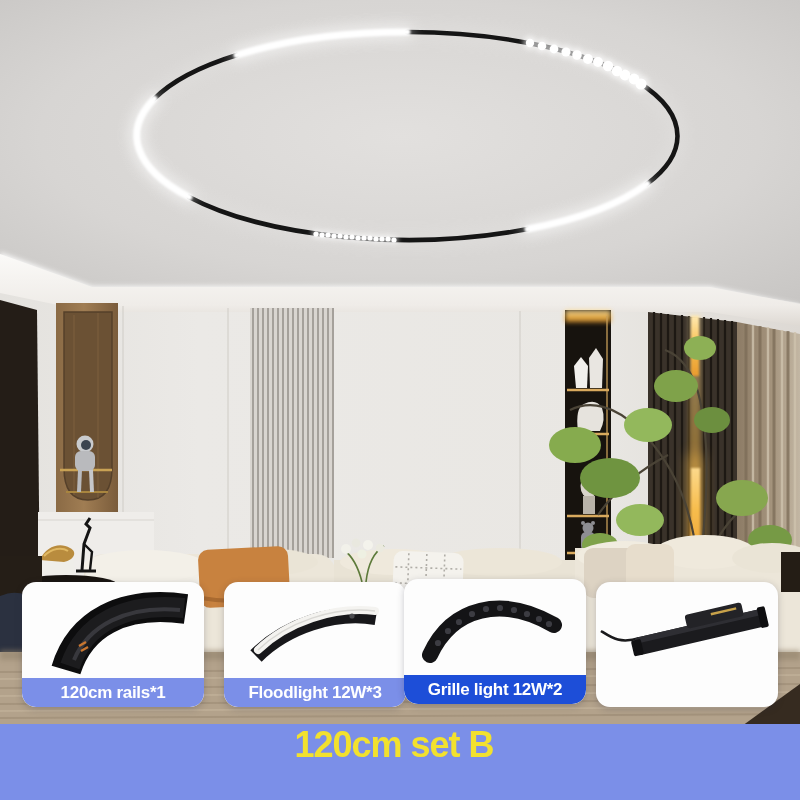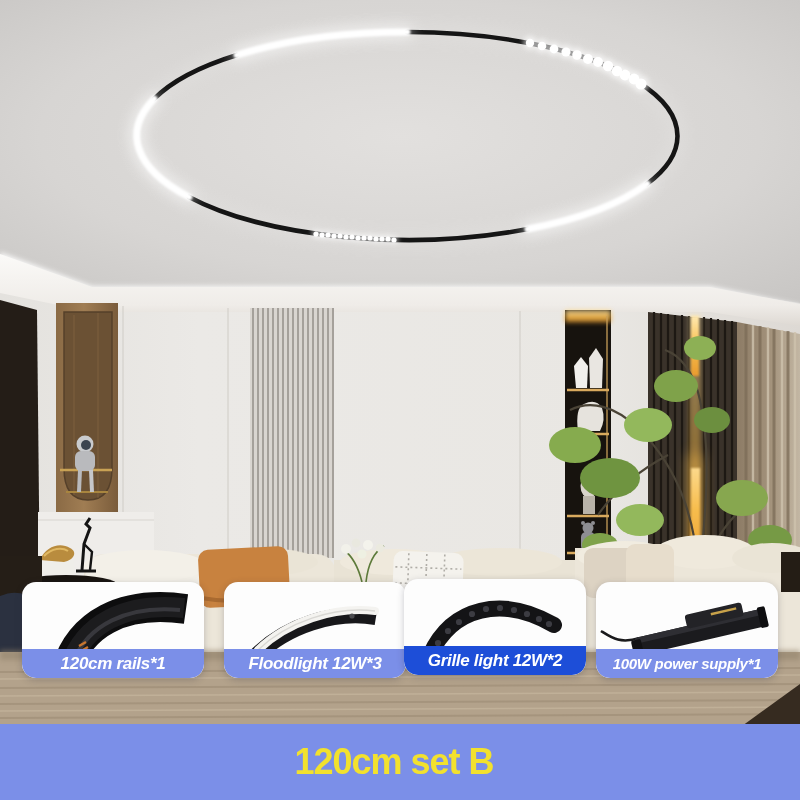--- a/index.html
+++ b/index.html
@@ -1,30 +1,30 @@
 <!DOCTYPE html>
 <html><head>
 <meta charset="utf-8">
 <style>
   html,body{margin:0;padding:0;background:#9a9a9a;}
   .stage{position:relative;width:800px;height:800px;overflow:hidden;
          font-family:"Liberation Sans",sans-serif;background:#d8d6d4;}
   .scene{position:absolute;left:0;top:0;width:800px;height:800px;display:block;}
   
-  .card{position:absolute;width:182px;height:96px;background:#fdfdfd;border-radius:14px;
-        box-shadow:0 2px 7px rgba(40,40,60,.25);overflow:hidden;font-style:italic;}
+  .card{position:absolute;width:182px;height:125px;background:#fdfdfd;border-radius:14px;
+        box-shadow:0 2px 7px rgba(40,40,60,.25);overflow:hidden;}
   .card svg{display:block;width:182px;height:96px;}
   .card-label{position:absolute;left:0;right:0;bottom:0;height:29px;
         display:flex;align-items:center;justify-content:center;
         color:#fff;font-weight:bold;font-size:17px;letter-spacing:-.3px;
         border-radius:0 0 14px 14px;}
   .card-label.small{font-size:15px;}
   
   .banner{position:absolute;left:0;right:0;top:724px;height:76px;
-        display:flex;align-items:center;justify-content:center;}
+        display:flex;align-items:flex-start;justify-content:center;}
   .banner span{font-size:36px;font-weight:bold;letter-spacing:-1px;
         transform:translateX(-6px);}
 </style>
 </head>
 <body>
 
 <div class="stage">
 
   <svg class="scene" viewBox="0 0 800 800">
     <defs>
@@ -416,20 +416,19 @@
       <path d="M44 56 C 24 62 16 56 5 49" stroke="#1a1a1c" stroke-width="2.6" fill="none"></path>
       <g transform="rotate(-13 100 48)">
         <rect x="38" y="42" width="132" height="18" rx="4" fill="#1b1b1e"></rect>
         <rect x="38" y="42" width="132" height="6" rx="3" fill="#2e2e33"></rect>
         <rect x="92" y="31" width="58" height="14" rx="3" fill="#232327"></rect>
         <line x1="118" y1="36" x2="144" y2="36" stroke="#c8a24a" stroke-width="2.4"></line>
         <rect x="34" y="44" width="10" height="16" rx="2" fill="#111113"></rect>
         <rect x="164" y="40" width="8" height="21" rx="2" fill="#0e0e10"></rect>
       </g>
     </svg>
-    <div class="card-label small" style="background: rgb(123, 143, 232);">100W power supply*1</div>
   </div>
 
   <div class="banner" style="background: rgb(123, 143, 232);">
     <span style="color: rgb(242, 225, 46);">120cm set B</span>
   </div>
 
 </div>
 
 </body></html>

